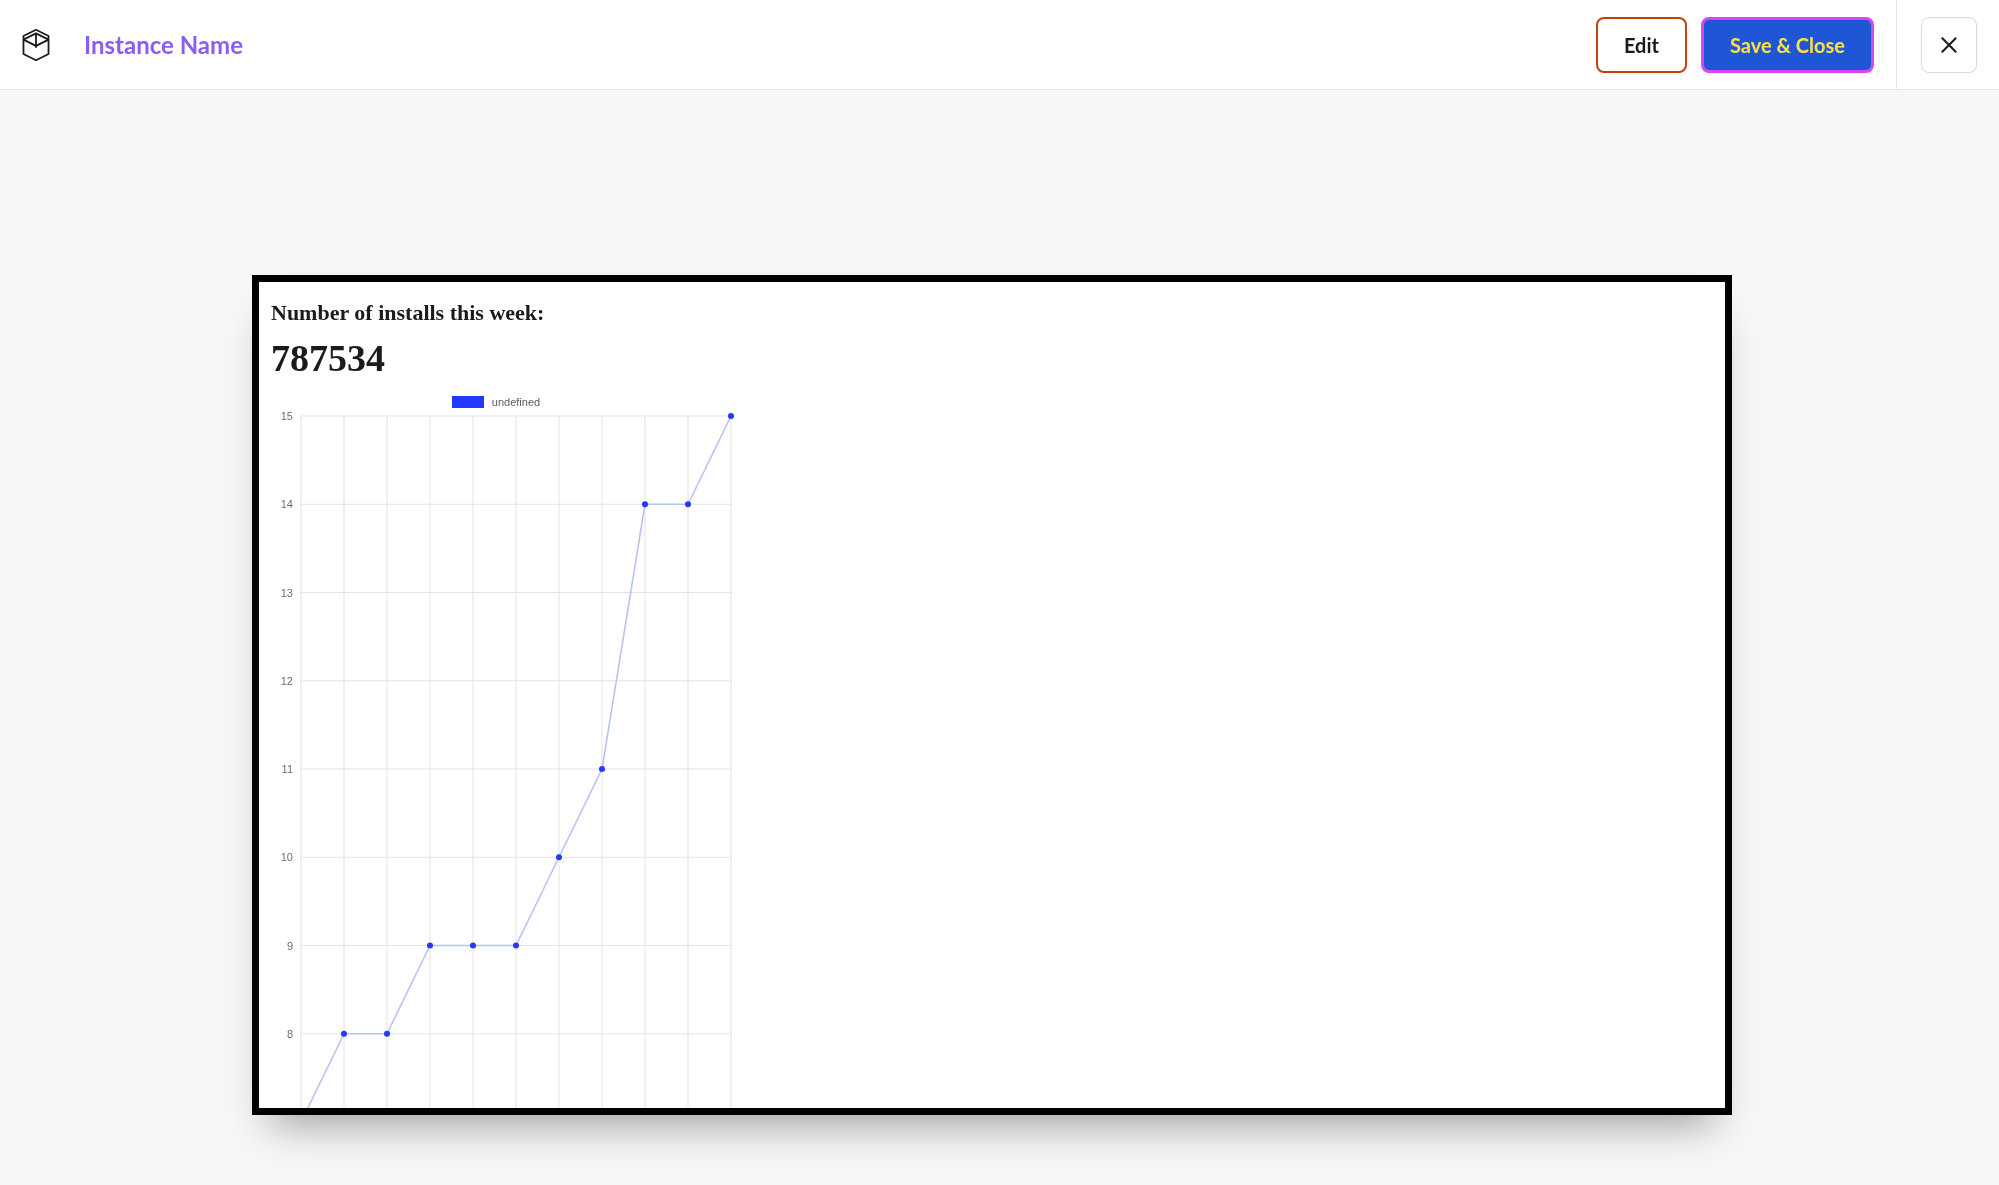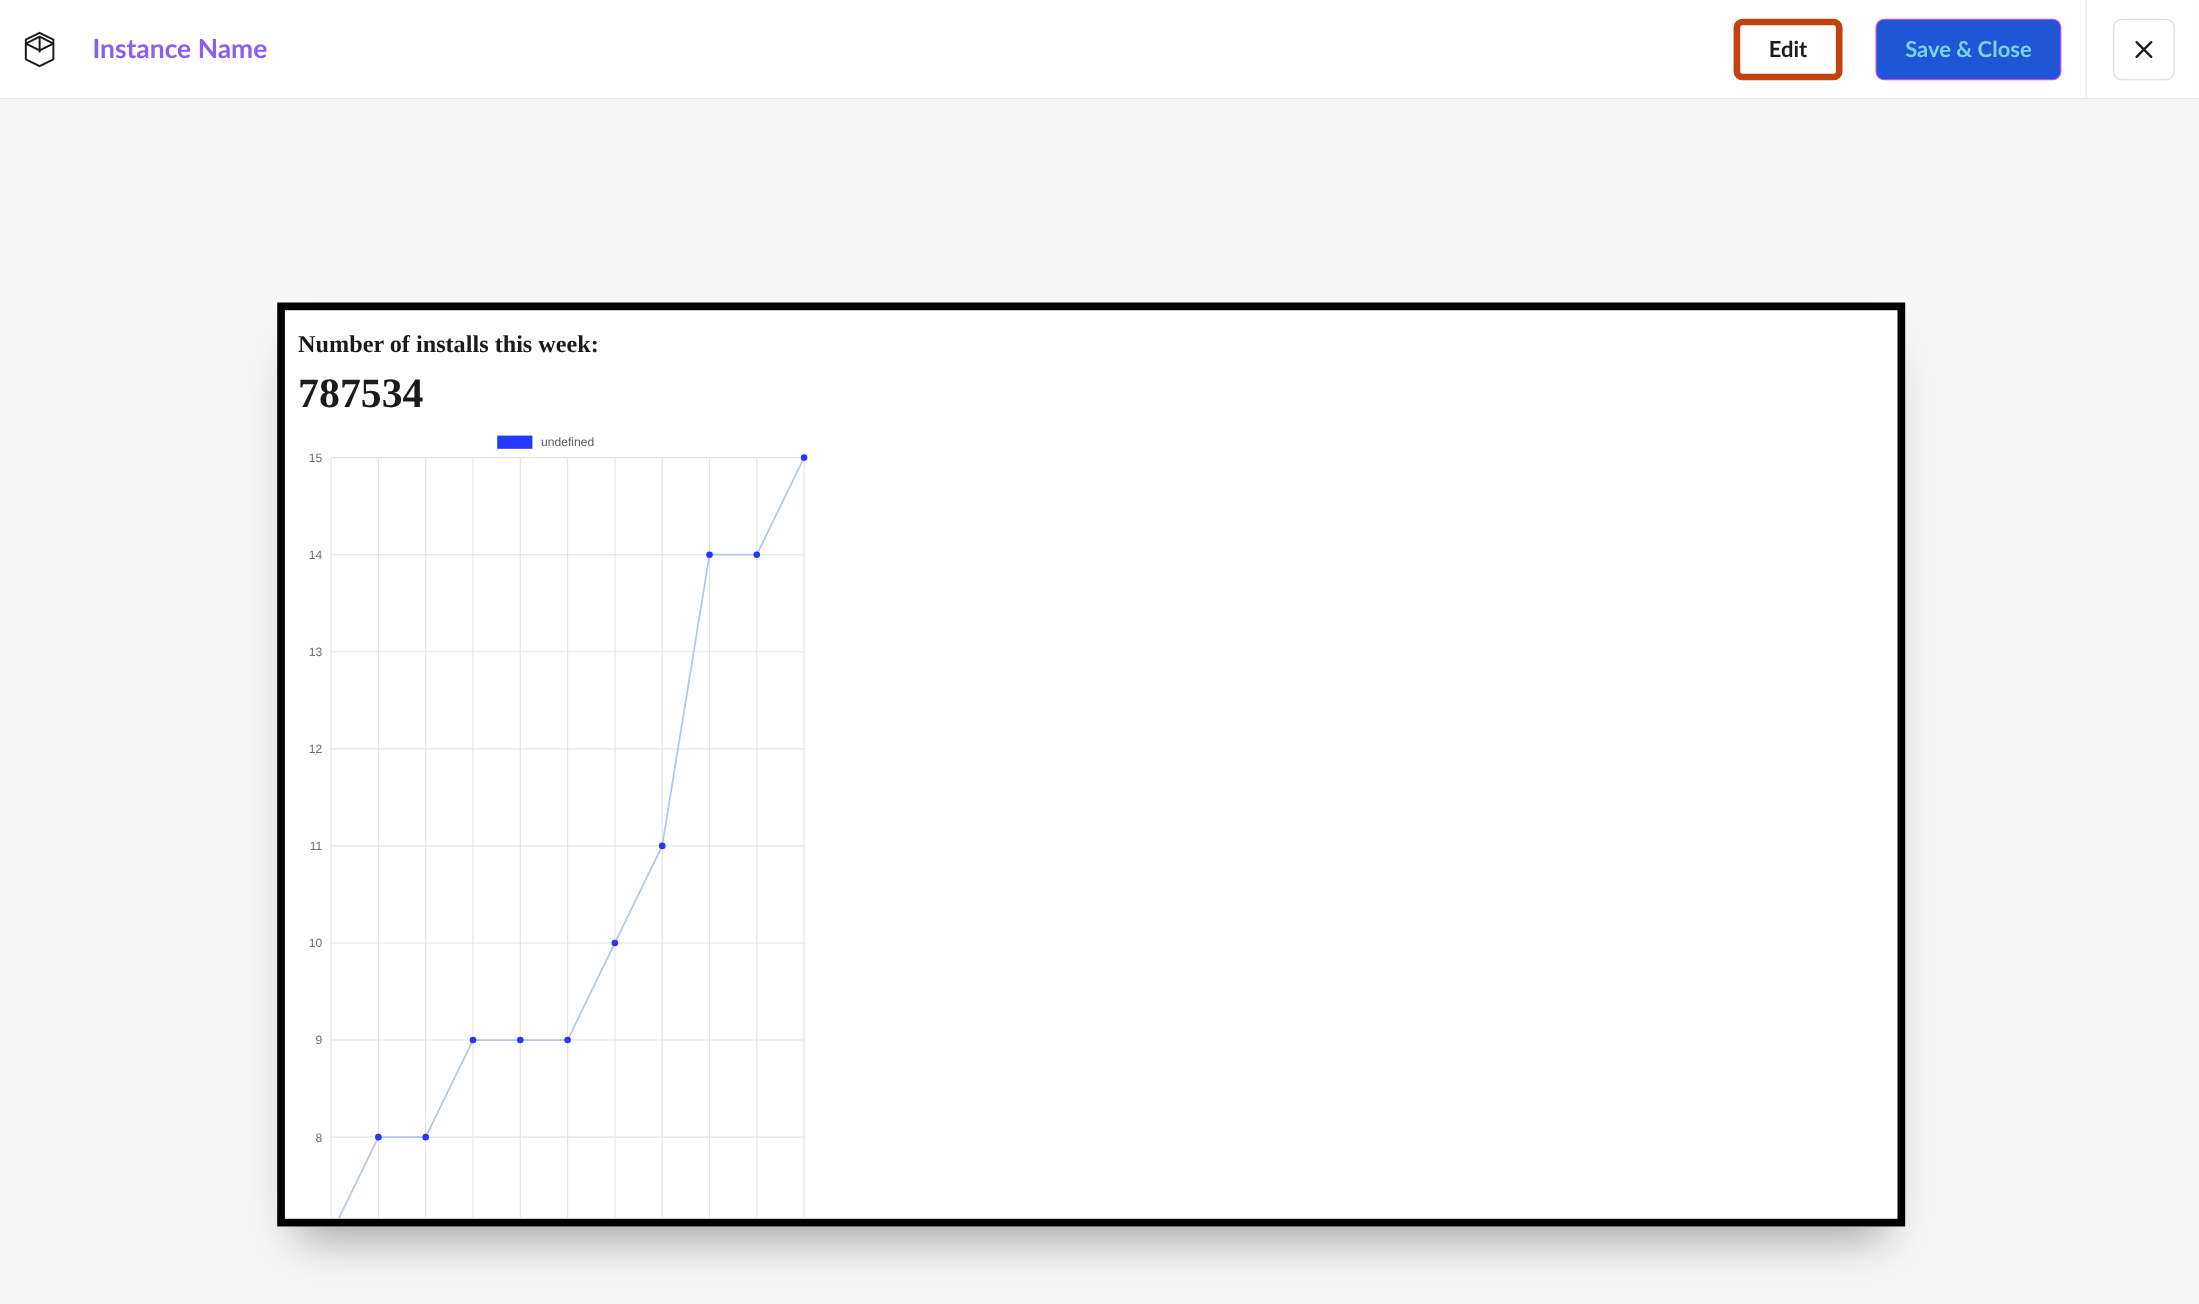--- a/index.html
+++ b/index.html
@@ -38,28 +38,28 @@
     font-size: 20px;
     font-weight: 700;
     cursor: pointer;
     display: inline-flex;
     align-items: center;
     justify-content: center;
     user-select: none;
   }
   .btn-outline {
     background: #fff;
-    border: 6px solid #c2410c;
+    border: 2px solid #c2410c;
     color: #1b1b1b;
-    margin-right: 30px;
+    margin-right: 14px;
   }
   .btn-primary {
     background: #1f56d6;
-    border: 1px solid #d946ef;
-    color: #7dd3fc;
+    border: 3px solid #d946ef;
+    color: #fde047;
   }
   .vdiv {
     width: 1px; height: 90px;
     background: #e6e6e8;
     margin-left: 22px;
   }
   .icon-btn {
     width: 56px; height: 56px;
     border: 1px solid #d9d9de;
     border-radius: 8px;

